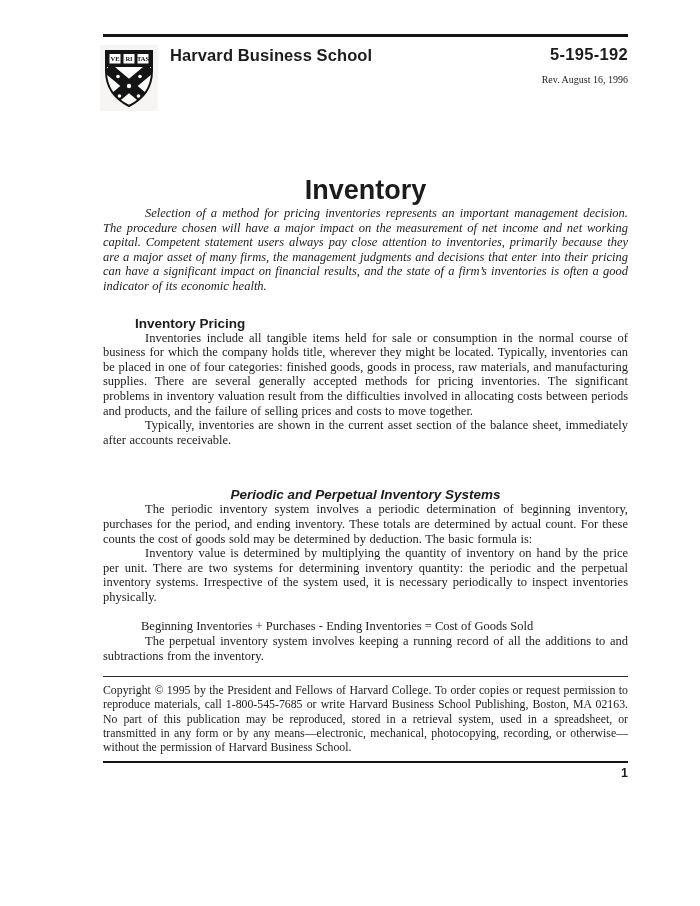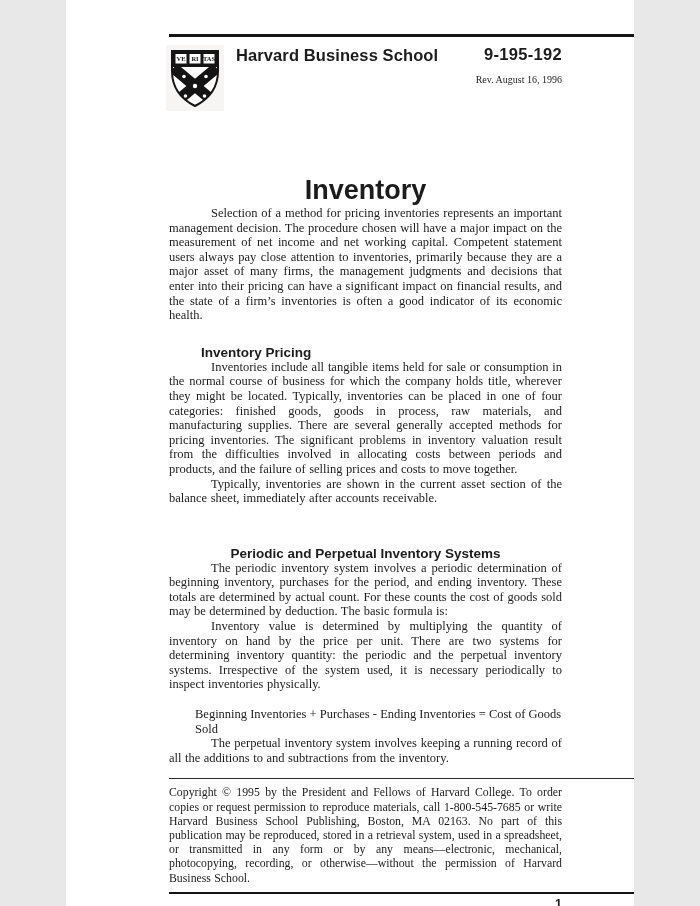--- a/index.html
+++ b/index.html
@@ -1,18 +1,18 @@
 <!DOCTYPE html>
 <html><head>
 <meta charset="utf-8">
 <style>
   html, body { margin: 0; padding: 0; background: #e8e8e8; }
   .page {
     position: relative;
-    width: 568px;
+    width: 700px;
     height: 906px;
     margin: 0 auto;
     background: #ffffff;
     color: #1c1c1c;
     overflow: hidden;
     font-family: "Liberation Serif", "DejaVu Serif", serif;
     box-sizing: border-box;
     padding: 0 72px 0 103px;
   }
   .top-rule {
@@ -64,21 +64,21 @@
     font-family: "Liberation Sans", sans-serif;
     font-weight: bold;
     font-size: 13.5px;
     margin: 0;
   }
   .sec-heading.left { text-align: left; padding-left: 32px; }
   .sec-heading.center { text-align: center; }
   .formula {
     font-size: 12.5px;
     line-height: 14.6px;
-    margin: 15px 0 0 26px;
+    margin: 15px 0 0 38px;
   }
   .footnote-rule {
     border-top: 1px solid #2a2a2a;
     width: 525px;
     margin-top: 13px;
   }
   .attribution {
     font-style: italic;
     font-size: 11.3px;
     line-height: 13.5px;
@@ -97,25 +97,25 @@
     margin-top: 7px;
   }
   .page-number {
     font-family: "Liberation Sans", sans-serif;
     font-weight: bold;
     font-size: 12.5px;
     text-align: right;
     margin-top: 3px;
   }
   
-  .m-intro    { margin-top: 17px; }
+  .m-intro    { margin-top: 17px; font-style: italic; }
   .m-sec1head { margin-top: 22px; }
   .m-sec1p1   { margin-top: 16px; }
   .m-sec1p2   { margin-top: 15px; }
-  .m-sec2head { margin-top: 40px; }
+  .m-sec2head { margin-top: 40px; font-style: italic; }
   .m-sec2p1   { margin-top: 21px; }
   .m-sec2p2   { margin-top: 14px; }
   .m-sec2p3   { margin-top: 13px; }
 </style>
 </head>
 <body>
 
 <div class="page">
 
   <div class="top-rule"></div>
@@ -146,21 +146,21 @@
             <circle cx="18" cy="31.5" r="1.8" fill="#ffffff"></circle>
             <circle cx="40" cy="31.5" r="1.8" fill="#ffffff"></circle>
             <circle cx="19.5" cy="51" r="1.8" fill="#ffffff"></circle>
             <circle cx="38.5" cy="51" r="1.8" fill="#ffffff"></circle>
           </g>
         </svg>
       </div>
       <div class="school-name">Harvard Business School</div>
     </div>
     <div class="header-right">
-      <div class="doc-number">9-195-192</div>
+      <div class="doc-number">5-195-192</div>
       <div class="revision">Rev. August 16, 1996</div>
     </div>
   </div>
 
   <h1 class="doc-title">Inventory</h1>
 
   <p class="body indent m-intro">Selection of a method for pricing inventories represents an important management decision.  The procedure chosen will have a major impact on the measurement of net income and net working capital.  Competent statement users always pay close attention to inventories, primarily because they are a major asset of many firms, the management judgments and decisions that enter into their pricing can have a significant impact on financial results, and the state of a firm’s inventories is often a good indicator of its economic health.</p>
 
   <h2 class="sec-heading left m-sec1head">Inventory Pricing</h2>
 

